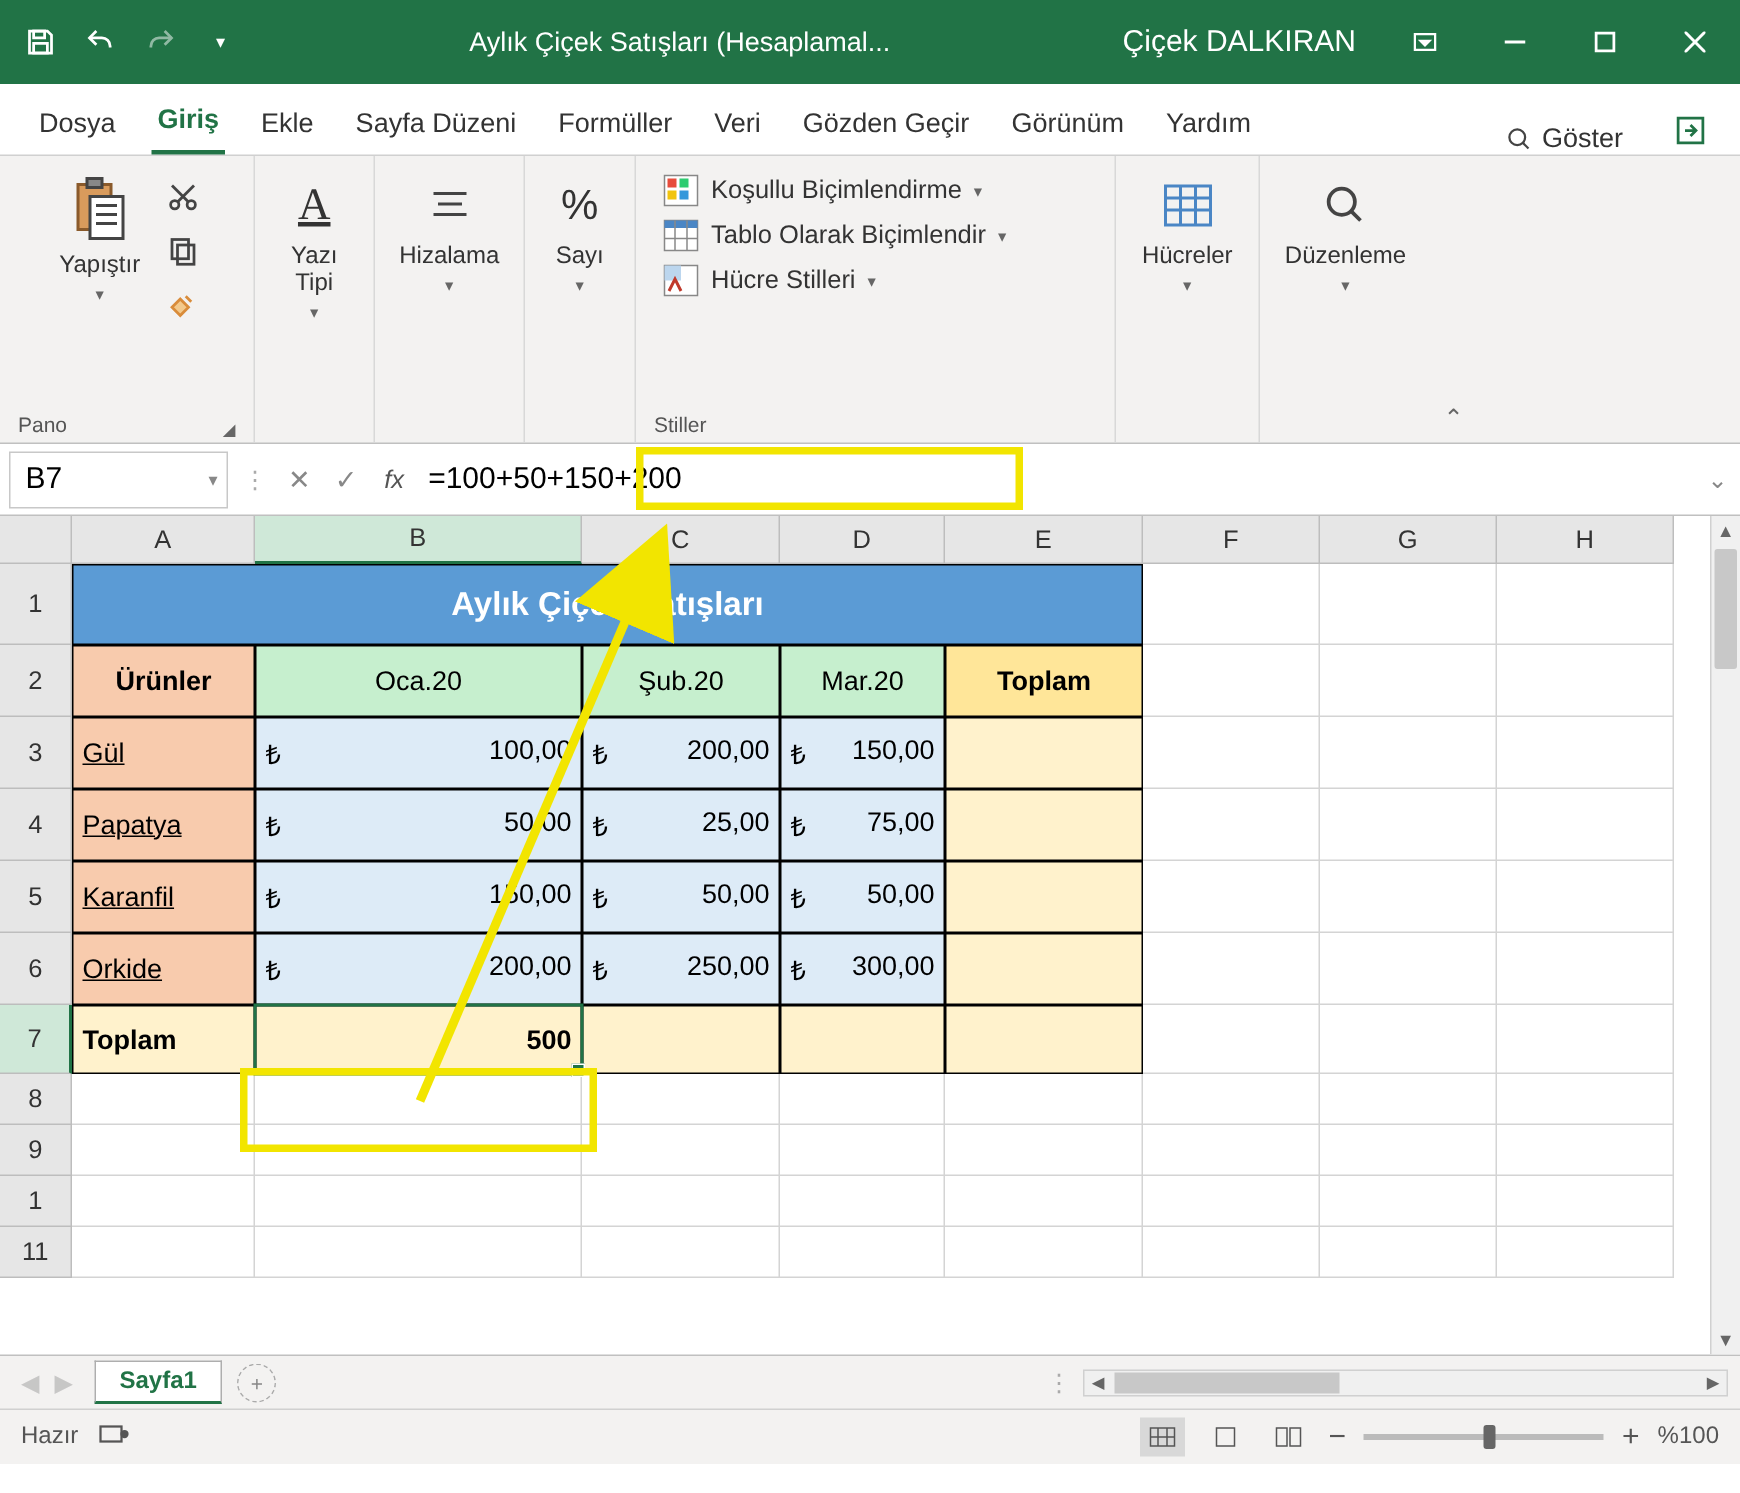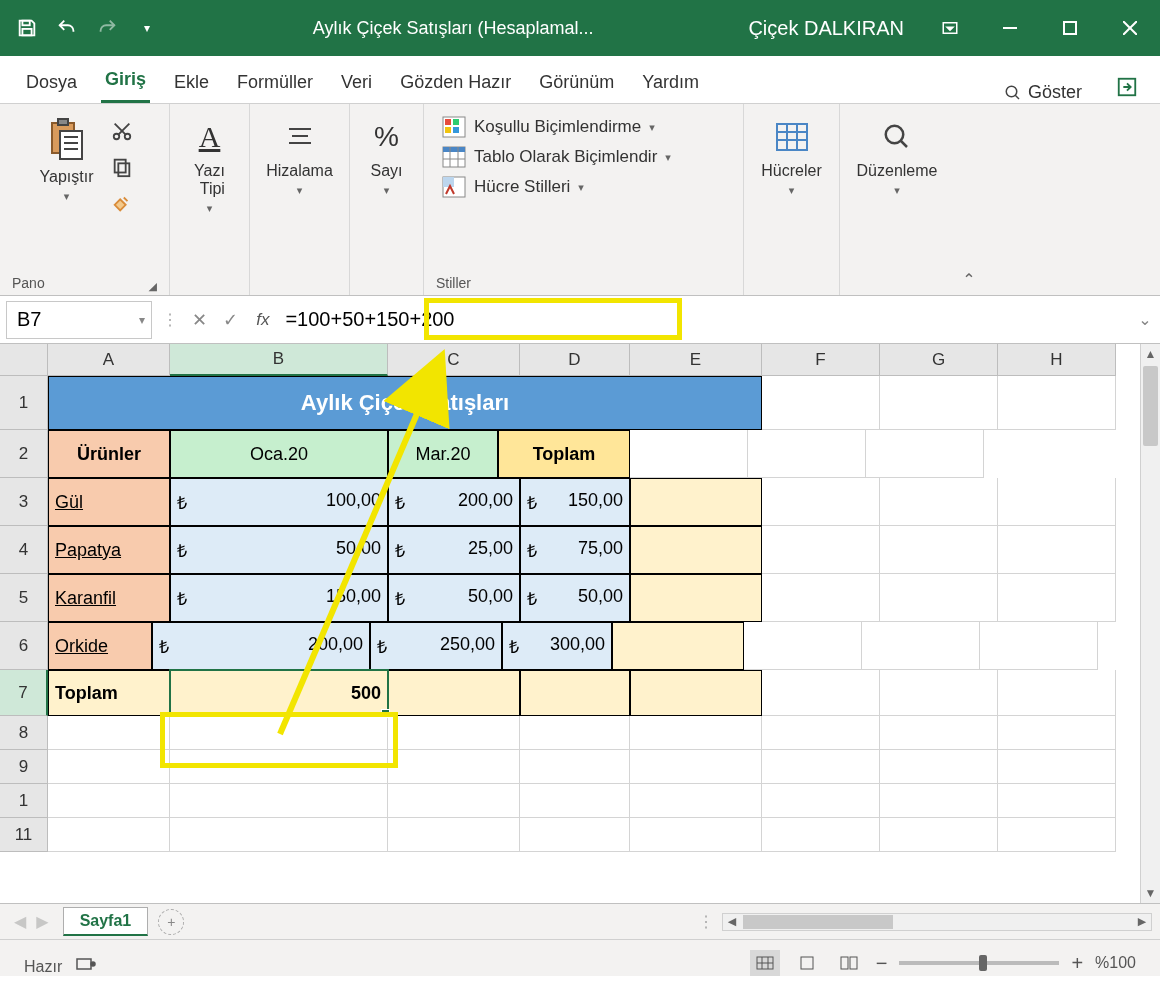--- a/index.html
+++ b/index.html
@@ -65,21 +65,21 @@
 .vscroll .arr { height: 20px; display: flex; align-items: center; justify-content: center; color: #666; font-size: 12px; }
 .vscroll .thumb { position: absolute; left: 2px; right: 2px; top: 22px; height: 80px; background: #c8c8c8; border-radius: 2px; }
 .vscroll .arr.bot { position: absolute; bottom: 0; width: 100%; }
 .tabs-row { height: 36px; display: flex; align-items: center; background: #f3f2f1; border-bottom: 1px solid #d0d0d0; }
 .sheet-nav { display: flex; gap: 10px; padding: 0 14px; color: #888; }
 .sheet-tab { background: #fff; border: 1px solid #aeaeae; border-bottom: 2px solid #217346; padding: 4px 16px; font-size: 16px; color: #217346; font-weight: 600; }
 .sheet-add { width: 26px; height: 26px; border: 1px dashed #aaa; border-radius: 50%; display: flex; align-items: center; justify-content: center; color: #888; margin-left: 10px; font-size: 14px; }
 .hscroll { flex: 0 0 430px; height: 18px; background: #f0f0f0; border: 1px solid #d0d0d0; margin-left: auto; margin-right: 8px; display: flex; align-items: center; position: relative; }
 .hscroll .arr { width: 18px; text-align: center; color: #666; font-size: 11px; }
 .hscroll .thumb { position: absolute; left: 20px; width: 150px; top: 1px; bottom: 1px; background: #c8c8c8; }
-.status-row { height: 36px; display: flex; align-items: flex-end; background: #f3f2f1; padding: 0 24px; font-size: 16px; color: #555; gap: 14px; }
+.status-row { height: 36px; display: flex; align-items: center; background: #f3f2f1; padding: 0 14px; font-size: 16px; color: #555; gap: 14px; }
 .status-right { margin-left: auto; display: flex; align-items: center; gap: 12px; }
 .view-btn { width: 30px; height: 26px; border: 1px solid transparent; display: flex; align-items: center; justify-content: center; color: #555; }
 .view-btn.active { background: #d8d8d8; }
 .zoom-slider { width: 160px; height: 4px; background: #bbb; position: relative; }
 .zoom-slider::after { content: ""; position: absolute; left: 50%; top: -6px; width: 8px; height: 16px; background: #666; border-radius: 2px; }
 .arrow-annot { position: absolute; pointer-events: none; }
 </style>
 </head>
 <body>
 
@@ -131,23 +131,24 @@
           <line x1="14" y1="0" x2="0" y2="14"></line>
         </svg>
       </div>
   </div>
 </div>
 
 <div class="tabs">
   <div class="tab">Dosya</div>
   <div class="tab active">Giriş</div>
   <div class="tab">Ekle</div>
+  <div class="tab">Sayfa Düzeni</div>
   <div class="tab">Formüller</div>
   <div class="tab">Veri</div>
-  <div class="tab">Gözden Hazır</div>
+  <div class="tab">Gözden Geçir</div>
   <div class="tab">Görünüm</div>
   <div class="tab">Yardım</div>
   <div class="tell-me">
     <svg width="18" height="18" viewBox="0 0 24 24" fill="none" stroke="#444" stroke-width="2">
         <circle cx="10" cy="10" r="7"></circle>
         <line x1="20" y1="20" x2="15" y2="15"></line>
       </svg>
     <span>Göster</span>
   </div>
   <div class="share-icon">
@@ -203,21 +204,21 @@
         <span class="dlg-launcher">◢</span>
       </div>
   </div>
 
   <div class="rgroup" style="width:80px">
     <div class="rgroup-body">
         <div class="rbtn">
       <div class="rbtn-ic">
             <span style="font-size:30px;font-family:serif;text-decoration:underline">A</span>
           </div>
-      <span style="white-space:pre;text-align:right">Yazı
+      <span style="white-space:pre;text-align:center">Yazı
 Tipi</span>
           <span style="font-size:11px;color:#666">▾</span>
     </div>
       </div>
     <div class="rgroup-label"></div>
   </div>
 
   <div class="rgroup" style="width:100px">
     <div class="rgroup-body">
         <div class="rbtn">
@@ -371,20 +372,21 @@
     <div class="row">
       <div class="cell tbl hdr-title" style="width:714px;height:54px">Aylık Çiçek Satışları</div>
       <div class="cell" style="width:118px;height:54px"></div>
       <div class="cell" style="width:118px;height:54px"></div>
       <div class="cell" style="width:118px;height:54px"></div>
     </div>
 
     <div class="row">
       <div class="cell tbl hdr-prod" style="width:122px;height:48px">Ürünler</div>
       <div class="cell tbl hdr-month" style="width:218px;height:48px">Oca.20</div>
+      <div class="cell tbl hdr-month" style="width:132px;height:48px">Şub.20</div>
       <div class="cell tbl hdr-month" style="width:110px;height:48px">Mar.20</div>
       <div class="cell tbl hdr-total" style="width:132px;height:48px">Toplam</div>
       <div class="cell" style="width:118px;height:48px"></div>
       <div class="cell" style="width:118px;height:48px"></div>
       <div class="cell" style="width:118px;height:48px"></div>
     </div>
 
     <div class="row">
       <div class="cell tbl row-prod" style="width:122px;height:48px">Gül</div>
       <div class="cell tbl row-val" style="width:218px;height:48px">
@@ -454,21 +456,21 @@
             <span>₺</span>
             <span>50,00</span>
           </div>
         </div>
       <div class="cell tbl row-totcol" style="width:132px;height:48px"></div>
       <div class="cell" style="width:118px;height:48px"></div>
         <div class="cell" style="width:118px;height:48px"></div>
         <div class="cell" style="width:118px;height:48px"></div>
     </div>
     <div class="row">
-      <div class="cell tbl row-prod" style="width:104px;height:48px">Orkide</div>
+      <div class="cell tbl row-prod" style="width:122px;height:48px">Orkide</div>
       <div class="cell tbl row-val" style="width:218px;height:48px">
           <div class="money">
             <span>₺</span>
             <span>200,00</span>
           </div>
         </div>
       <div class="cell tbl row-val" style="width:132px;height:48px">
           <div class="money">
             <span>₺</span>
             <span>250,00</span>

